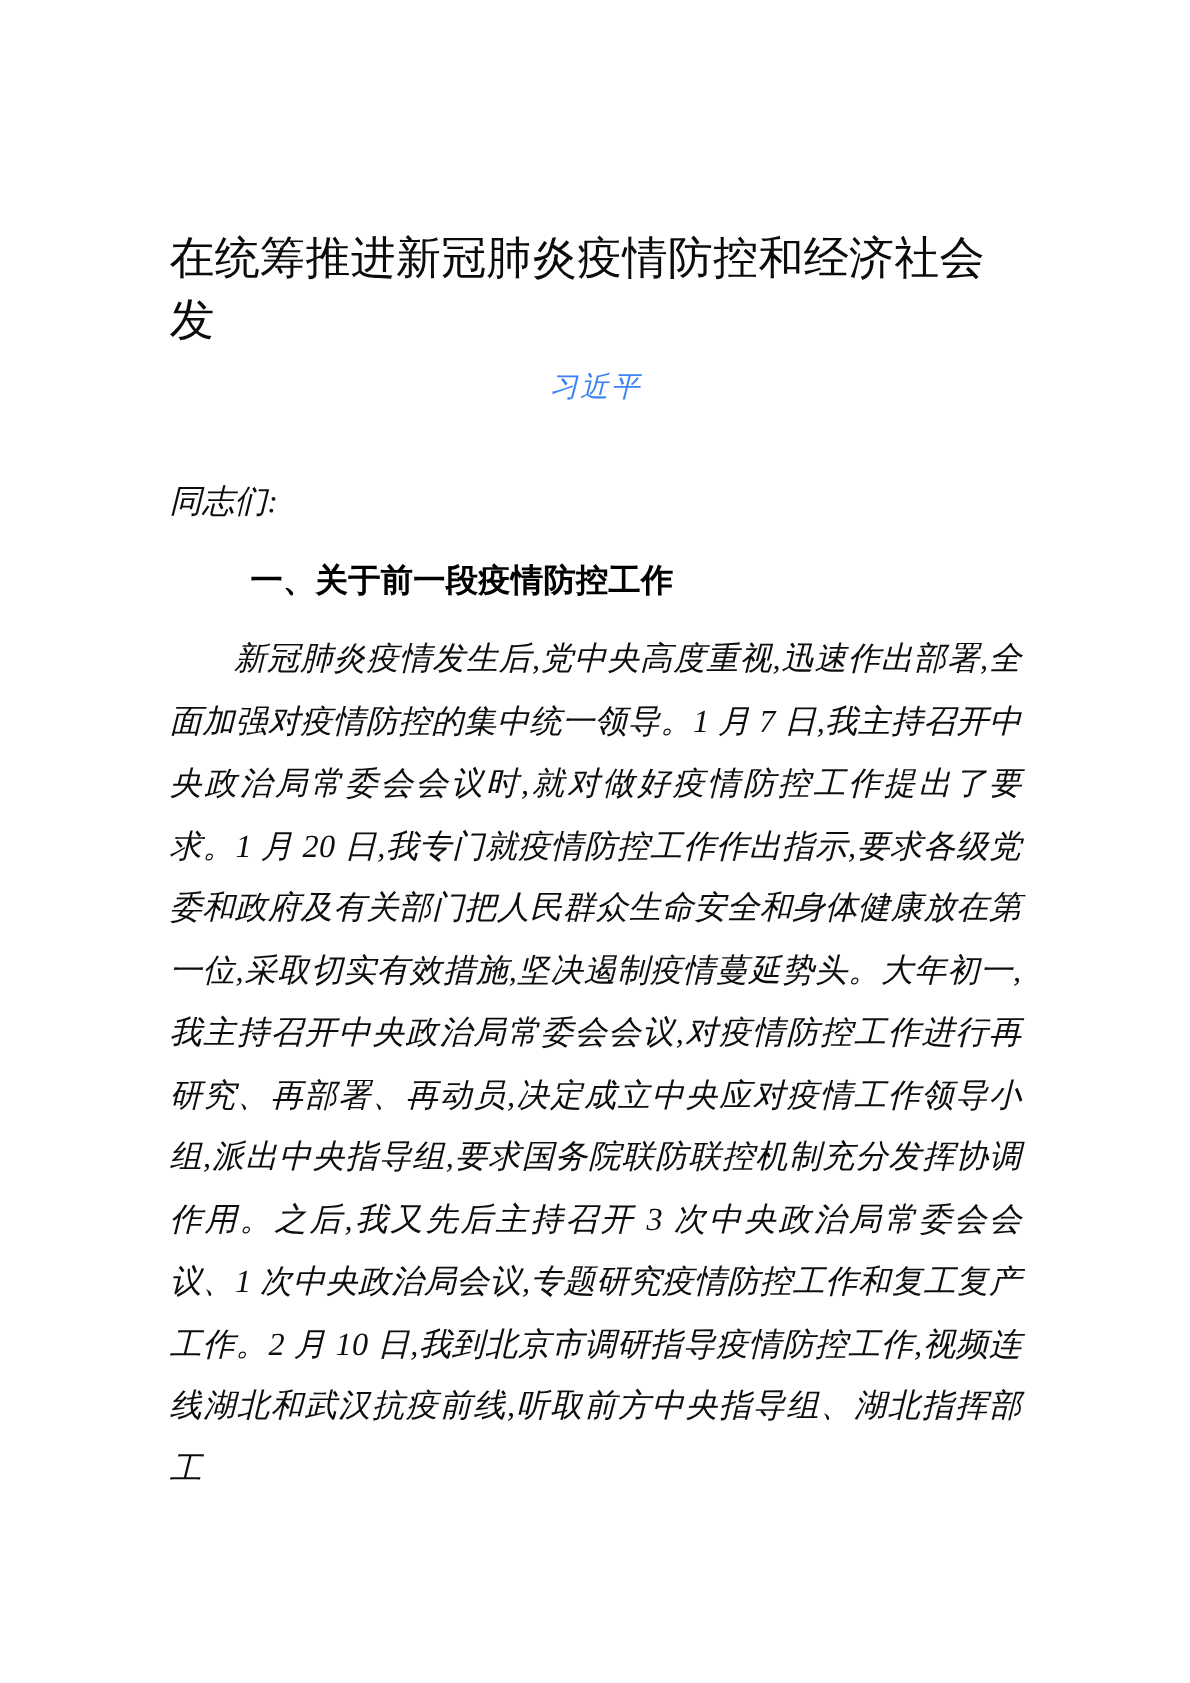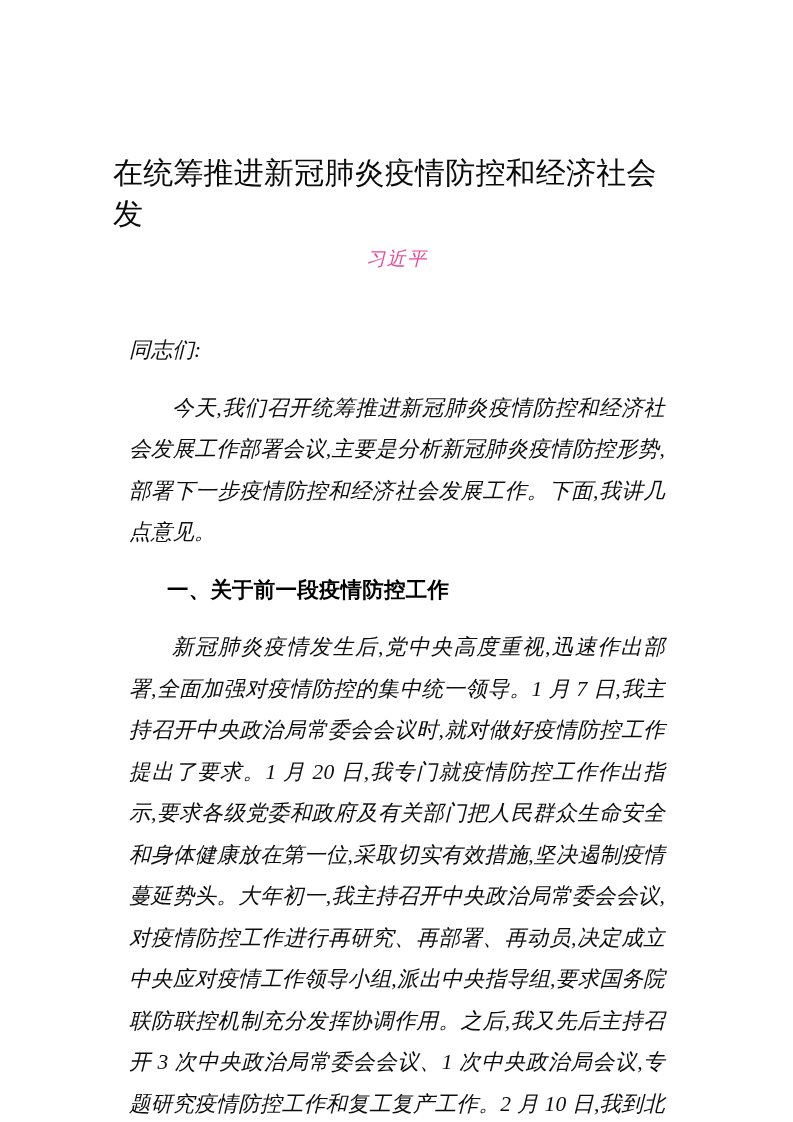--- a/index.html
+++ b/index.html
@@ -45,29 +45,29 @@
   .doc-author {
     margin: 0;
     padding-top: 12px;
     text-align: center;
     font-family: "Liberation Serif", "DejaVu Serif", serif;
     font-style: italic;
     font-weight: 400;
     font-size: 19px;
     line-height: 26px;
     letter-spacing: 1.5px;
-    color: #ec4899;
+    color: #3b82f6;
   }
 
   
   .body-block {
     padding-top: 42px;
   }
   p.para {
-    margin: 16px;
+    margin: 0;
     padding: 0;
     font-family: "Liberation Serif", "DejaVu Serif", serif;
     font-style: italic;
     font-weight: 400;
     font-size: 21.5px;
     line-height: 41.5px;
     letter-spacing: 0.2px;
     color: #0d0d0d;
     text-align: justify;
     text-justify: inter-character;
@@ -102,21 +102,20 @@
     <h1 class="doc-title">
       <span>在统筹推进新冠肺炎疫情防控和经济社会发</span><br>
     </h1>
 
     <div class="doc-author">习近平</div>
 
     <div class="body-block">
 
       <p class="para salutation">同志们:</p>
 
-      <p class="para indent">今天,我们召开统筹推进新冠肺炎疫情防控和经济社会发展工作部署会议,主要是分析新冠肺炎疫情防控形势,部署下一步疫情防控和经济社会发展工作。下面,我讲几点意见。</p>
 
       <h2 class="section-heading">一、关于前一段疫情防控工作</h2>
 
       <p class="para indent">新冠肺炎疫情发生后,党中央高度重视,迅速作出部署,全面加强对疫情防控的集中统一领导。1 月 7 日,我主持召开中央政治局常委会会议时,就对做好疫情防控工作提出了要求。1 月 20 日,我专门就疫情防控工作作出指示,要求各级党委和政府及有关部门把人民群众生命安全和身体健康放在第一位,采取切实有效措施,坚决遏制疫情蔓延势头。大年初一,我主持召开中央政治局常委会会议,对疫情防控工作进行再研究、再部署、再动员,决定成立中央应对疫情工作领导小组,派出中央指导组,要求国务院联防联控机制充分发挥协调作用。之后,我又先后主持召开 3 次中央政治局常委会会议、1 次中央政治局会议,专题研究疫情防控工作和复工复产工作。2 月 10 日,我到北京市调研指导疫情防控工作,视频连线湖北和武汉抗疫前线,听取前方中央指导组、湖北指挥部工</p>
 
     </div>
   </div>
 </div>
 
 </body></html>

